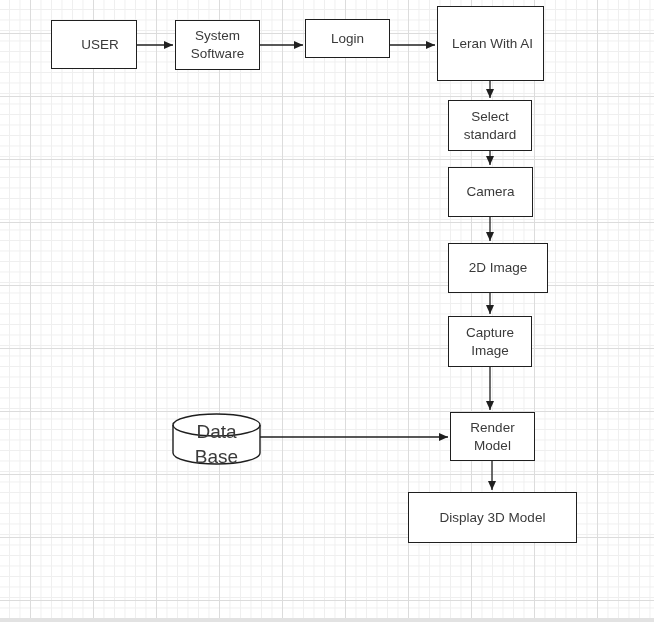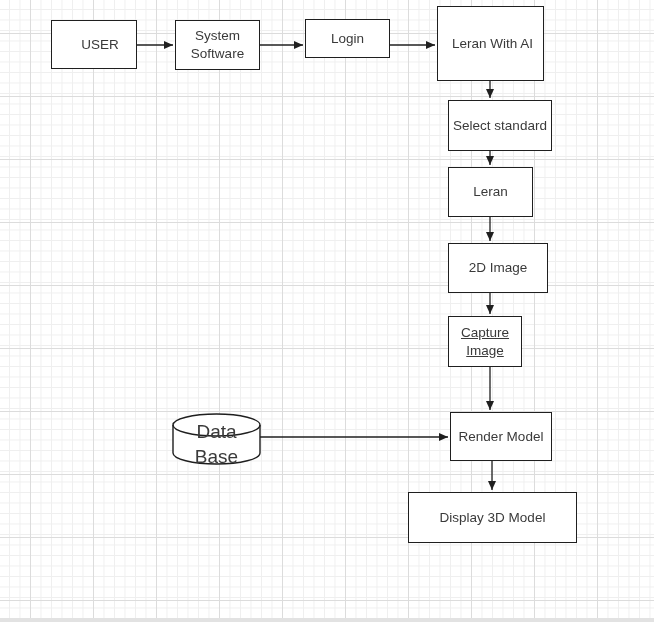--- a/index.html
+++ b/index.html
@@ -45,25 +45,25 @@
     text-align: center;
     font-size: 19px;
     line-height: 1.3;
     color: #3a3a3a;
   }
   
   #node-user            { left: 51px;  top: 20px;  width: 86px;  height: 49px; padding-left: 16px; }
   #node-system-software { left: 175px; top: 20px;  width: 85px;  height: 50px; }
   #node-login           { left: 305px; top: 19px;  width: 85px;  height: 39px; }
   #node-learn-with-ai   { left: 437px; top: 6px;   width: 107px; height: 75px; padding-left: 8px; }
-  #node-select-standard { left: 448px; top: 100px; width: 104px;  height: 51px; text-align: right; }
+  #node-select-standard { left: 448px; top: 100px; width: 84px;  height: 51px; }
   #node-camera          { left: 448px; top: 167px; width: 85px;  height: 50px; }
   #node-2d-image        { left: 448px; top: 243px; width: 100px;  height: 50px; }
-  #node-capture-image   { left: 448px; top: 316px; width: 74px;  height: 51px; text-decoration: underline; }
-  #node-render-model    { left: 450px; top: 412px; width: 102px;  height: 49px; }
+  #node-capture-image   { left: 448px; top: 316px; width: 84px;  height: 51px; }
+  #node-render-model    { left: 450px; top: 412px; width: 85px;  height: 49px; }
   #node-display-3d-model{ left: 408px; top: 492px; width: 169px; height: 51px; }
   #label-database       { left: 173px; top: 425px; width: 87px;  height: 39px; }
   #connector-layer {
     position: absolute;
     left: 0; top: 0;
     width: 654px; height: 622px;
   }
   #bottom-edge-strip {
     position: absolute;
     left: 0; bottom: 0;
@@ -114,21 +114,21 @@
 
   <div class="node" id="node-learn-with-ai">
     <span>Leran With AI</span>
   </div>
 
   <div class="node" id="node-select-standard">
     <span>Select standard</span>
   </div>
 
   <div class="node" id="node-camera">
-    <span>Leran</span>
+    <span>Camera</span>
   </div>
 
   <div class="node" id="node-2d-image">
     <span>2D Image</span>
   </div>
 
   <div class="node" id="node-capture-image">
     <span>Capture Image</span>
   </div>
 

